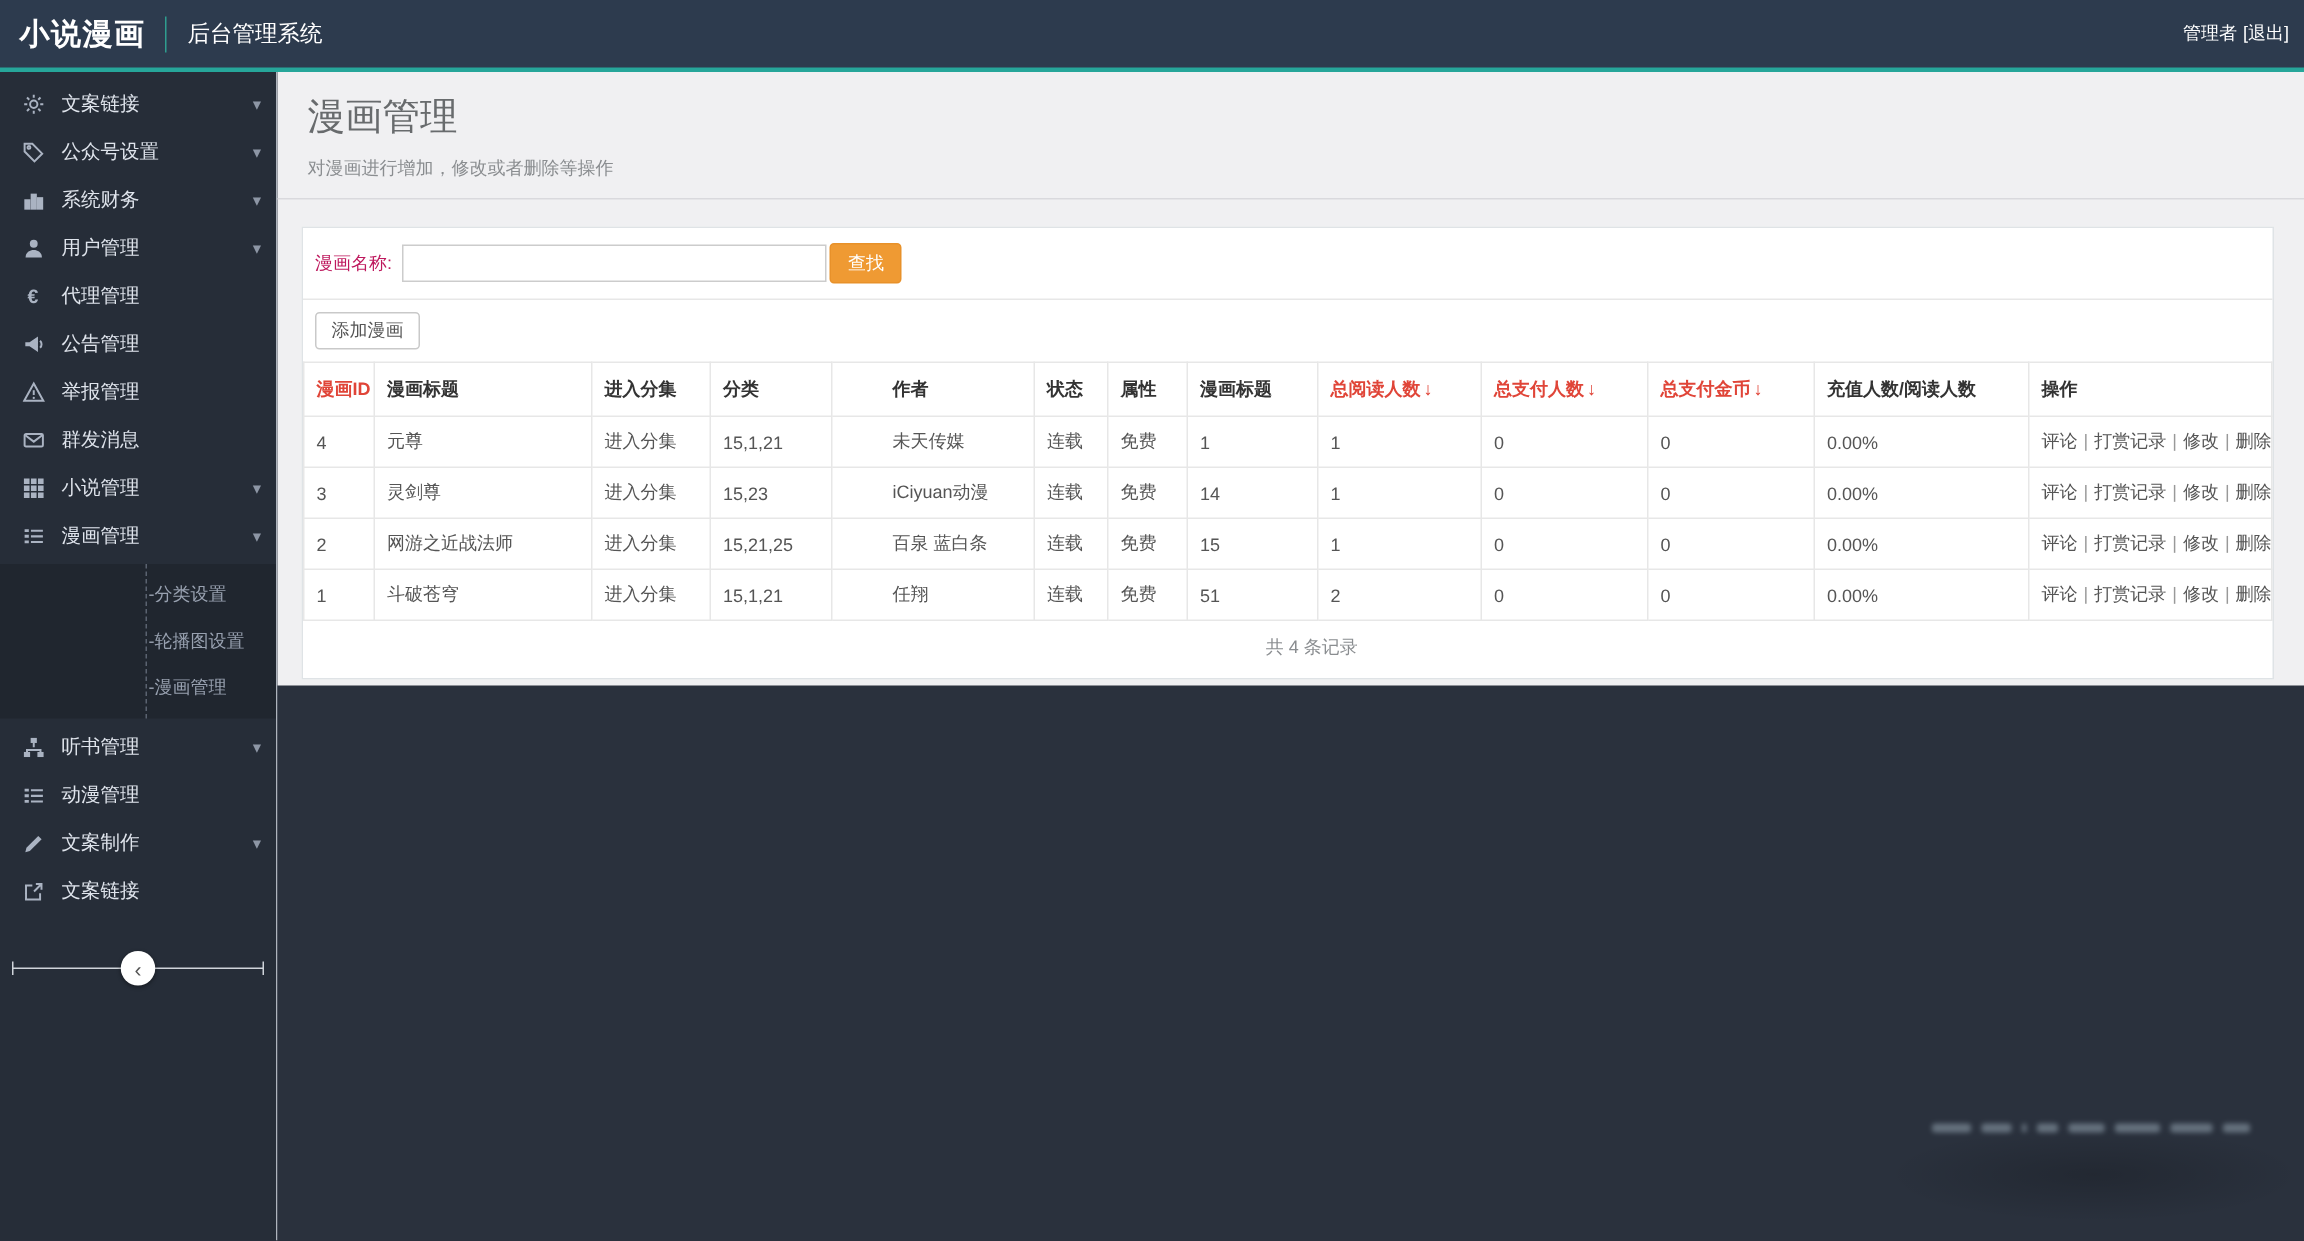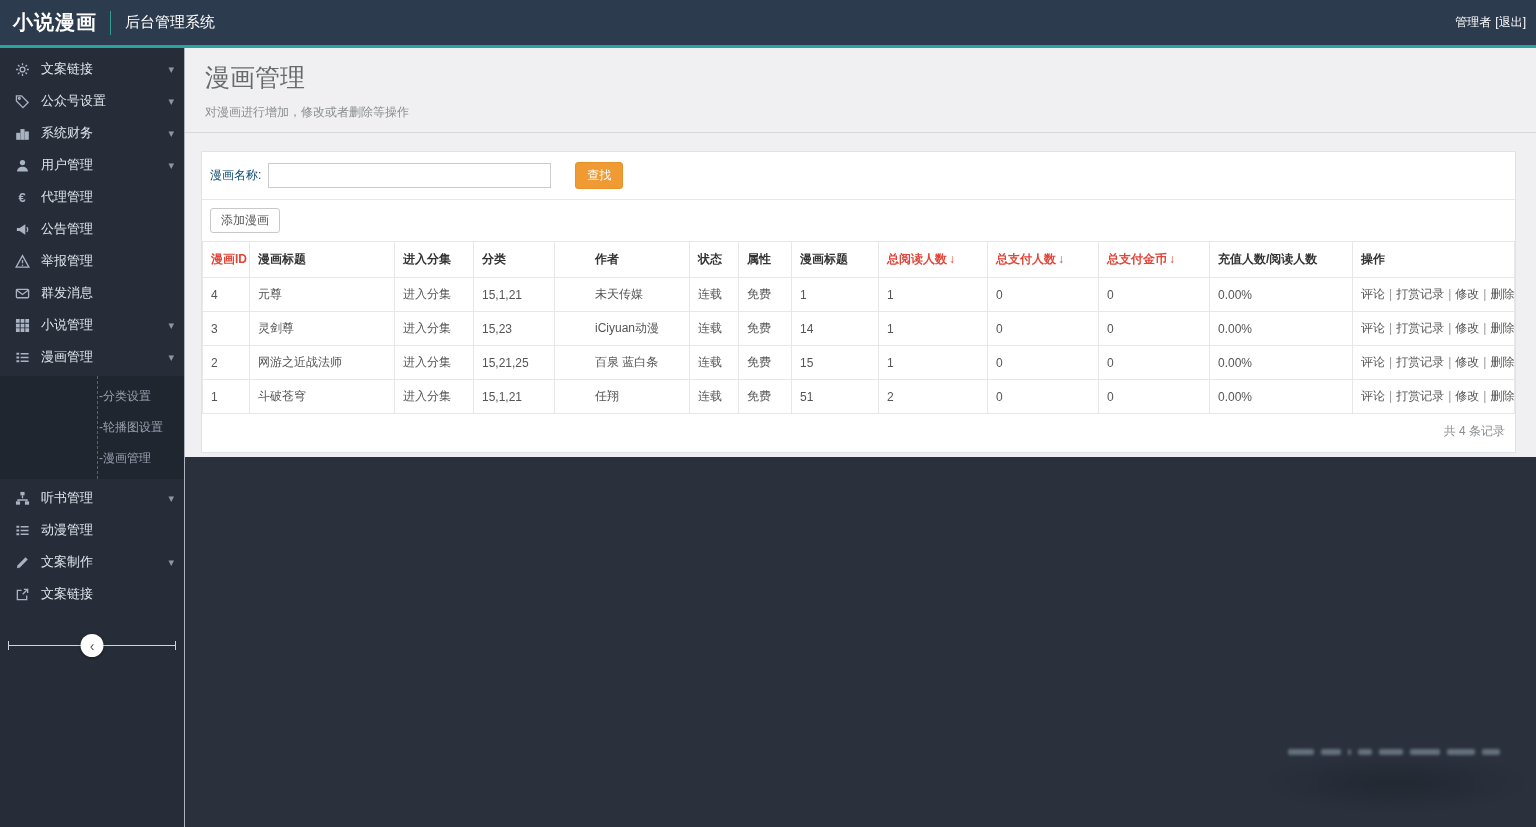--- a/index.html
+++ b/index.html
@@ -43,24 +43,24 @@
   .light-zone{background:#f0f0f2;padding-bottom:4px;}
 
   
   .page-header{padding:13px 20px 11px;border-bottom:1px solid #d9d9dd;}
   .page-title{font-size:25px;color:#686b6d;font-weight:400;margin:0 0 10px;}
   .page-subtitle{font-size:12px;color:#8a8d90;}
 
   
   .card{margin:18px 20px 0 16px;background:#fff;border:1px solid #dfe3e6;}
   .search-row{padding:10px 8px;border-bottom:1px solid #e7e7e7;display:flex;align-items:center;}
-  .search-label{font-size:12px;color:#0c4a6e;margin-right:7px;}
+  .search-label{font-size:12px;color:#be185d;margin-right:7px;}
   .search-input{width:283px;height:25px;border:1px solid #ccc;padding:0 6px;font-size:12px;
     box-sizing:border-box;background:#fff;}
-  .search-btn{margin-left:24px;height:27px;padding:0 11px;background:#ef9a33;color:#fff;
+  .search-btn{margin-left:2px;height:27px;padding:0 11px;background:#ef9a33;color:#fff;
     border:1px solid #e8912a;border-radius:3px;font-size:12px;cursor:pointer;}
   .toolbar-row{padding:8px;}
   .add-btn{height:25px;padding:0 10px;background:#fff;border:1px solid #c9c9c9;border-radius:3px;
     font-size:12px;color:#555;cursor:pointer;}
 
   
   table{width:100%;border-collapse:collapse;font-size:12px;color:#555;table-layout:fixed;}
   th,td{border:1px solid #e7e7e7;padding:8px;text-align:left;overflow:hidden;white-space:nowrap;}
   th{color:#333;font-weight:bold;padding:9px 8px;}
   th.sorted{color:#e04538;cursor:pointer;}
@@ -72,21 +72,21 @@
   th:nth-child(5),td:nth-child(5){width:86px;padding-left:40px;}
   th:nth-child(6),td:nth-child(6){width:32px;}
   th:nth-child(7),td:nth-child(7){width:36px;}
   th:nth-child(8),td:nth-child(8){width:70px;}
   th:nth-child(9),td:nth-child(9){width:92px;}
   th:nth-child(10),td:nth-child(10){width:94px;}
   th:nth-child(11),td:nth-child(11){width:94px;}
   th:nth-child(12),td:nth-child(12){width:126px;}
   .link{cursor:pointer;color:#555;}
   .sep{color:#999;margin:0 4px;}
-  .table-footer{padding:9px 10px 12px;text-align:right;font-size:12px;color:#8a8d90;margin-left:32px;}
+  .table-footer{padding:9px 10px 12px;text-align:center;font-size:12px;color:#8a8d90;margin-left:32px;}
 
   
   .watermark{position:absolute;right:36px;bottom:72px;display:flex;gap:7px;align-items:center;
     filter:blur(1.6px);opacity:.5;}
   .wm-blob{height:6px;background:#9fb0bd;border-radius:2px;}
   .wm-shadow{position:absolute;right:0;bottom:12px;width:280px;height:64px;
     background:radial-gradient(ellipse at center,rgba(0,0,0,.18) 0%,rgba(0,0,0,0) 70%);}
 </style>
 </head>
 <body>

